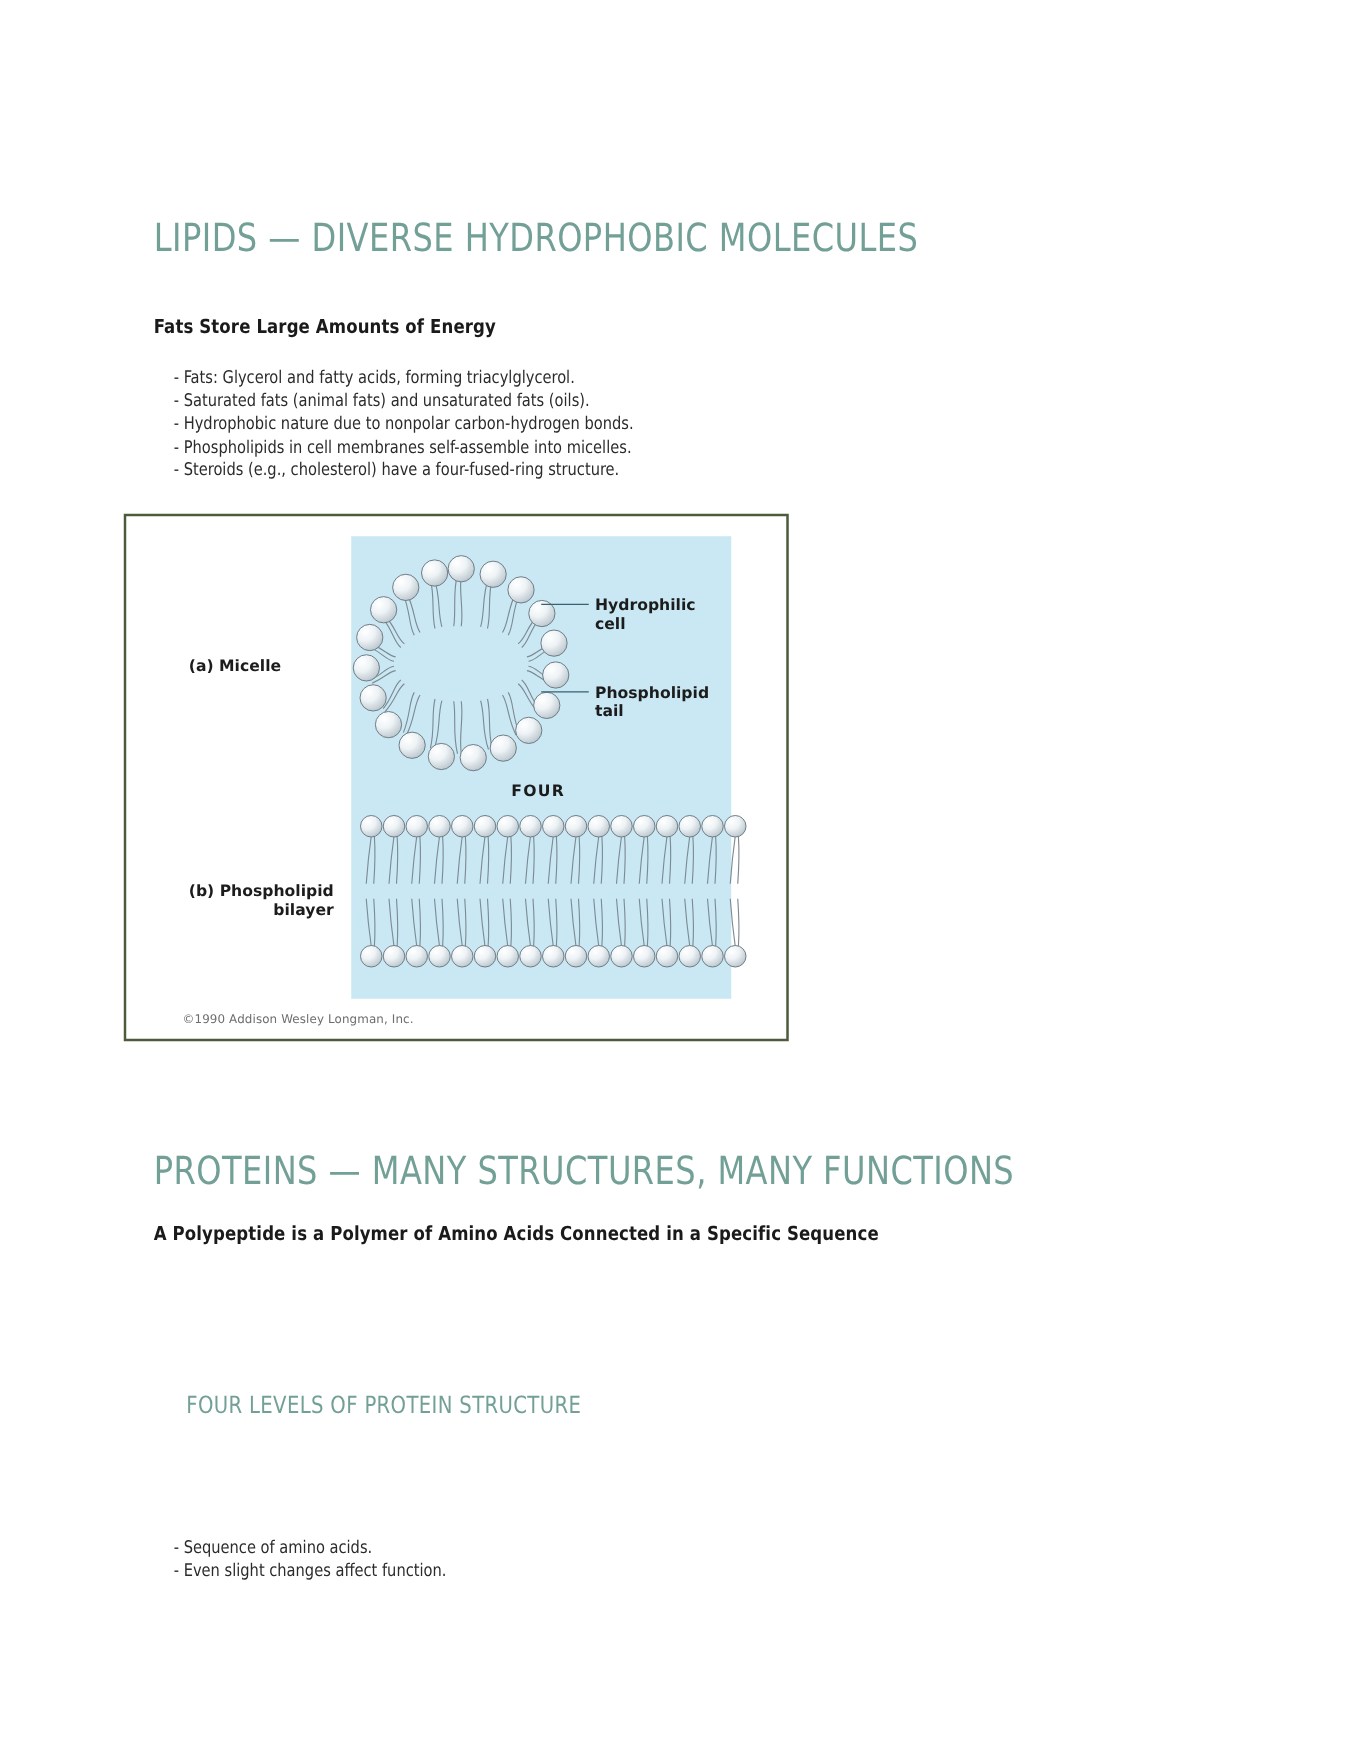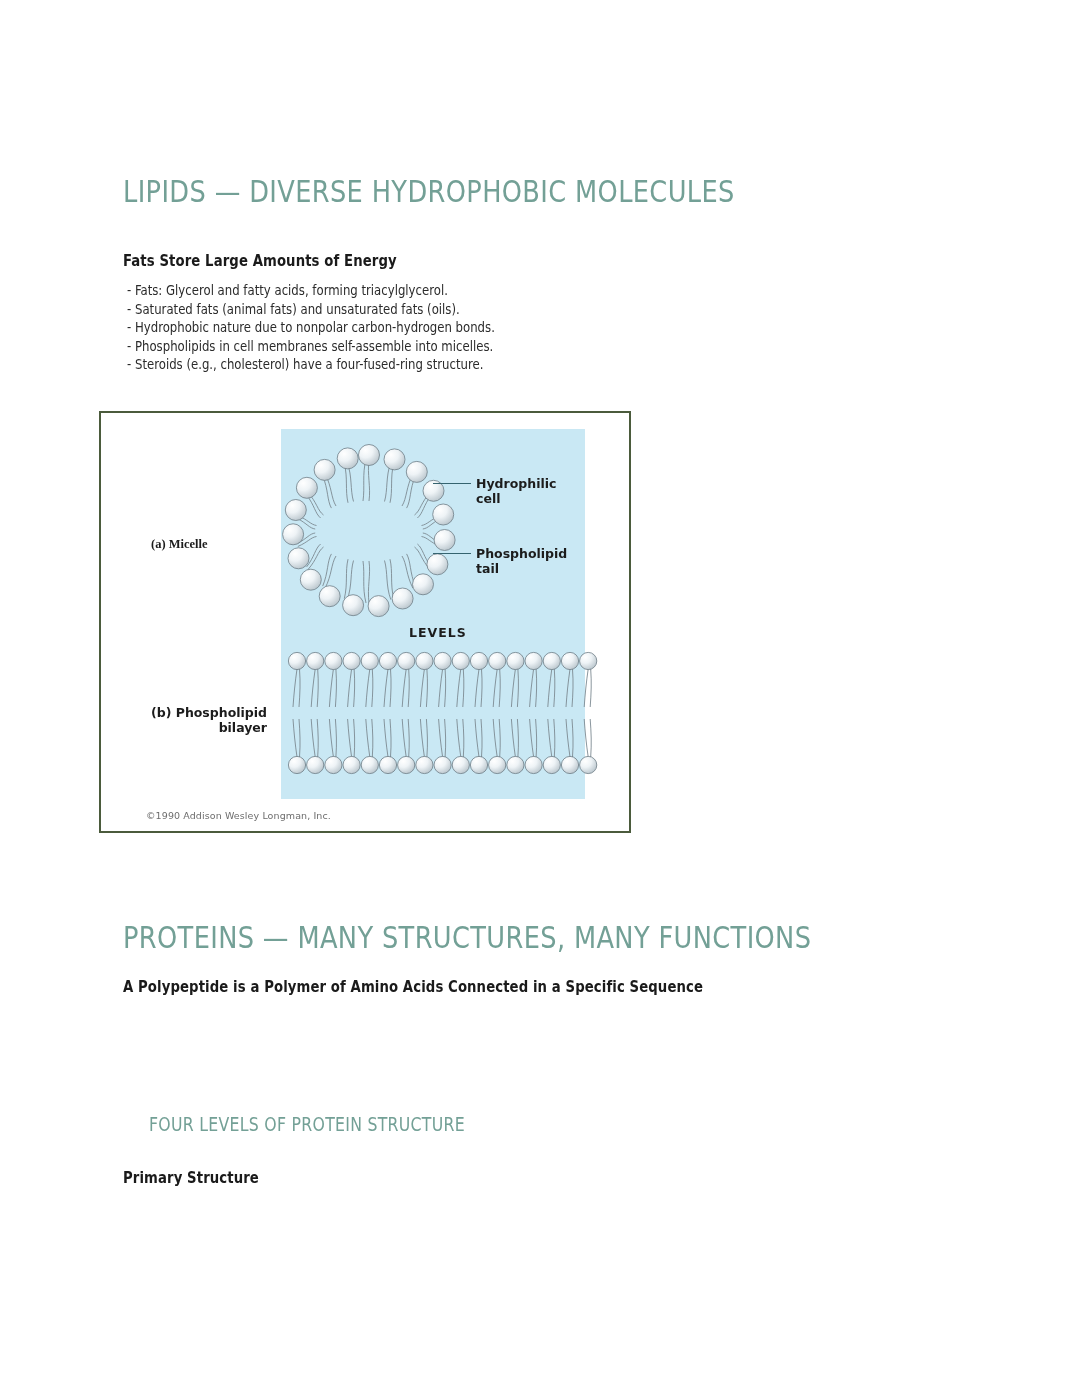--- a/index.html
+++ b/index.html
@@ -61,21 +61,21 @@
     letter-spacing: 0.1px;
     line-height: 1.15;
     white-space: nowrap;
     transform: scaleX(0.95);
     transform-origin: left center;
   }
 
   
   .bullets {
     list-style: none;
-    margin: 4px;
+    margin: 16px;
     padding: 0;
   }
   .bullets li {
     color: #2b2b2b;
     font-family: "DejaVu Sans Condensed", "Liberation Sans Narrow", "Liberation Sans", sans-serif;
     font-size: 14px;
     font-weight: 400;
     line-height: 18.6px;
     white-space: nowrap;
     transform: scaleX(0.93);
@@ -112,21 +112,21 @@
     background: #c9e8f4;
   }
   .fig-label {
     position: absolute;
     color: #1c1c1c;
     font-family: "DejaVu Sans", "Liberation Sans", sans-serif;
     font-size: 12.5px;
     font-weight: bold;
     line-height: 15px;
   }
-  .lbl-micelle { left: 50px; top: 124px; font-family: Liberation Serif, serif; }
+  .lbl-micelle { left: 50px; top: 112px; }
   .lbl-bilayer { left: 50px; top: 292px; }
   .lbl-bilayer .l2 { display: block; padding-left: 22px; text-align: right; }
   .lbl-hphilic { left: 375px; top: 63px; }
   .lbl-hphobic { left: 375px; top: 133px; }
   .lbl-water {
     left: 308px; top: 212px;
     letter-spacing: 1px;
   }
   .leader {
     position: absolute;
@@ -451,37 +451,40 @@
       <div class="fig-label lbl-hphilic">
         <span>Hydrophilic</span><br>
         <span>cell</span>
       </div>
 
       <div class="fig-label lbl-hphobic">
         <span>Phospholipid</span><br>
         <span>tail</span>
       </div>
 
-      <div class="fig-label lbl-water">LEVELS</div>
+      <div class="fig-label lbl-water">FOUR</div>
 
       <div class="copyright">©1990 Addison Wesley Longman, Inc.</div>
     </div>
   </div>
 
   <div class="content" style="top:920px;">
     <div class="h1">PROTEINS — MANY STRUCTURES, MANY FUNCTIONS</div>
   </div>
 
   <div class="content" style="top:979px;">
     <div class="h2">A Polypeptide is a Polymer of Amino Acids Connected in a Specific Sequence</div>
   </div>
 
 
   <div class="content" style="top:1114px;margin-left:26px;">
     <div class="h3">FOUR LEVELS OF PROTEIN STRUCTURE</div>
   </div>
 
-  <div class="content" style="top:1170px;">
-    <div class="h2">Primary Structure</div>
-  </div>
-
+
+  <div class="content" style="top:1213px;">
+    <ul class="bullets">
+      <li>- Sequence of amino acids.</li>
+      <li>- Even slight changes affect function.</li>
+    </ul>
+  </div>
 
 </div>
 
 </body></html>

